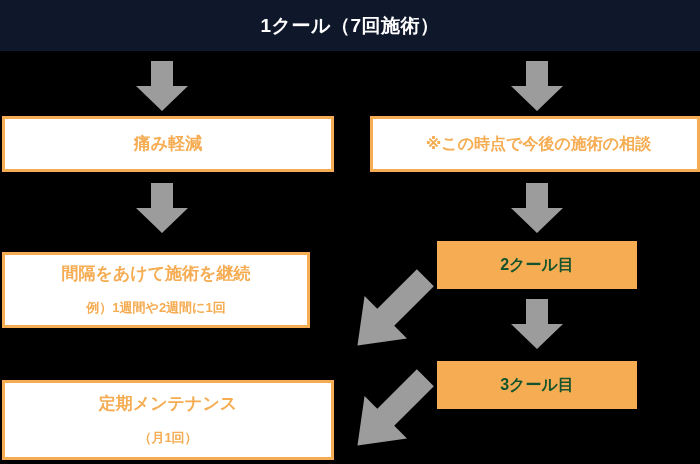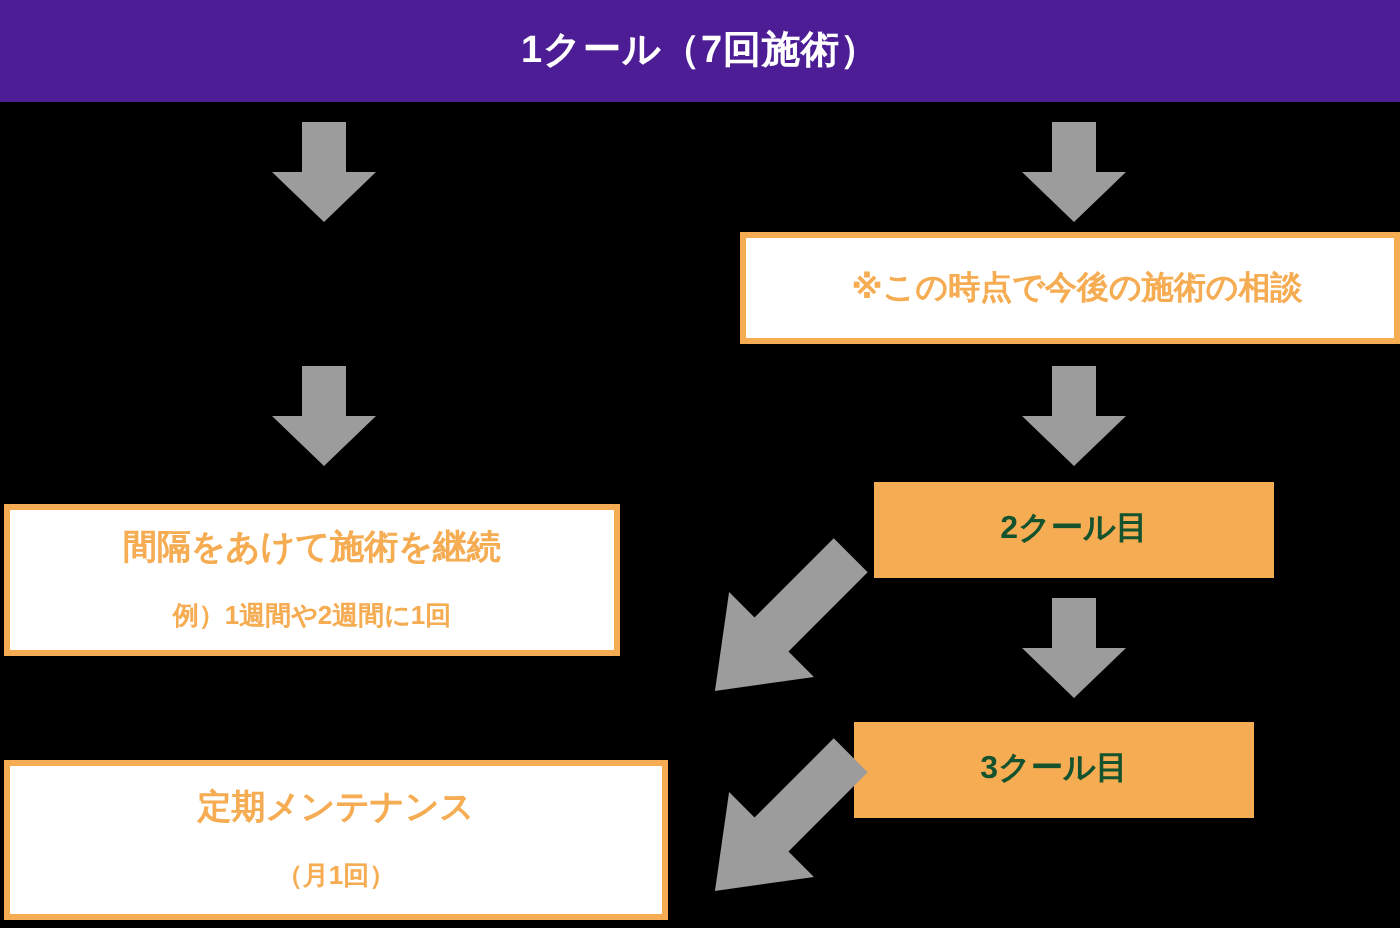--- a/index.html
+++ b/index.html
@@ -17,21 +17,21 @@
     -webkit-font-smoothing: antialiased;
   }
 
   
   .header-bar {
     position: absolute;
     left: 0;
     top: 0;
     width: 700px;
     height: 51px;
-    background: #4c1d95;
+    background: #0f172a;
     display: flex;
     align-items: center;
     justify-content: center;
   }
   .header-bar .header-text {
     color: #FFFFFF;
     font-size: 19px;
     font-weight: bold;
     letter-spacing: 0.5px;
     line-height: 1;
@@ -97,21 +97,21 @@
   .arrow-diag {
     position: absolute;
   }
 
   
   #box-pain-reduced   { left: 2px;   top: 116px; width: 332px; height: 56px; }
   #box-pain-remains   { left: 370px; top: 116px; width: 330px; height: 56px; }
   #box-continue       { left: 2px;   top: 252px; width: 308px; height: 76px; }
   #box-maintenance    { left: 2px;   top: 380px; width: 332px; height: 80px; align-items: center; }
   #box-course2        { left: 437px; top: 241px; width: 200px; height: 48px; }
-  #box-course3        { left: 427px; top: 361px; width: 200px; height: 48px; }
+  #box-course3        { left: 437px; top: 361px; width: 200px; height: 48px; }
 </style>
 </head>
 <body>
 
 <div id="canvas">
 
   <div class="header-bar">
     <span class="header-text">1クール（7回施術）</span>
   </div>
 
@@ -120,20 +120,23 @@
       <polygon points="15,0 37,0 37,25 52,25 26,50 0,25 15,25" fill="#9C9C9C"></polygon>
     </svg>
   </div>
 
   <div class="arrow-down" style="left:511px; top:61px;">
     <svg width="52" height="50" viewBox="0 0 52 50" aria-hidden="true">
       <polygon points="15,0 37,0 37,25 52,25 26,50 0,25 15,25" fill="#9C9C9C"></polygon>
     </svg>
   </div>
 
+  <div class="box-outline" id="box-pain-reduced">
+    <span class="line-main">痛み軽減</span>
+  </div>
 
   <div class="box-outline" id="box-pain-remains">
     <div class="inline-row">
       <span class="note">※この時点で今後の施術の相談</span>
     </div>
   </div>
 
   <div class="arrow-down" style="left:136px; top:183px;">
     <svg width="52" height="50" viewBox="0 0 52 50" aria-hidden="true">
       <polygon points="15,0 37,0 37,25 52,25 26,50 0,25 15,25" fill="#9C9C9C"></polygon>

